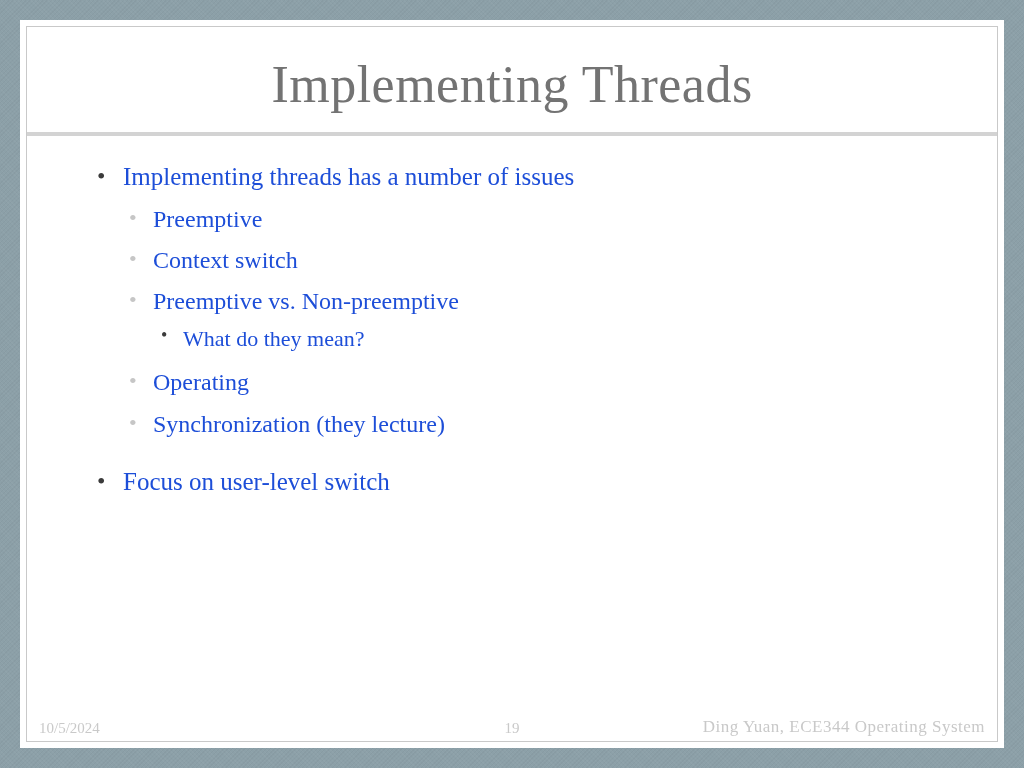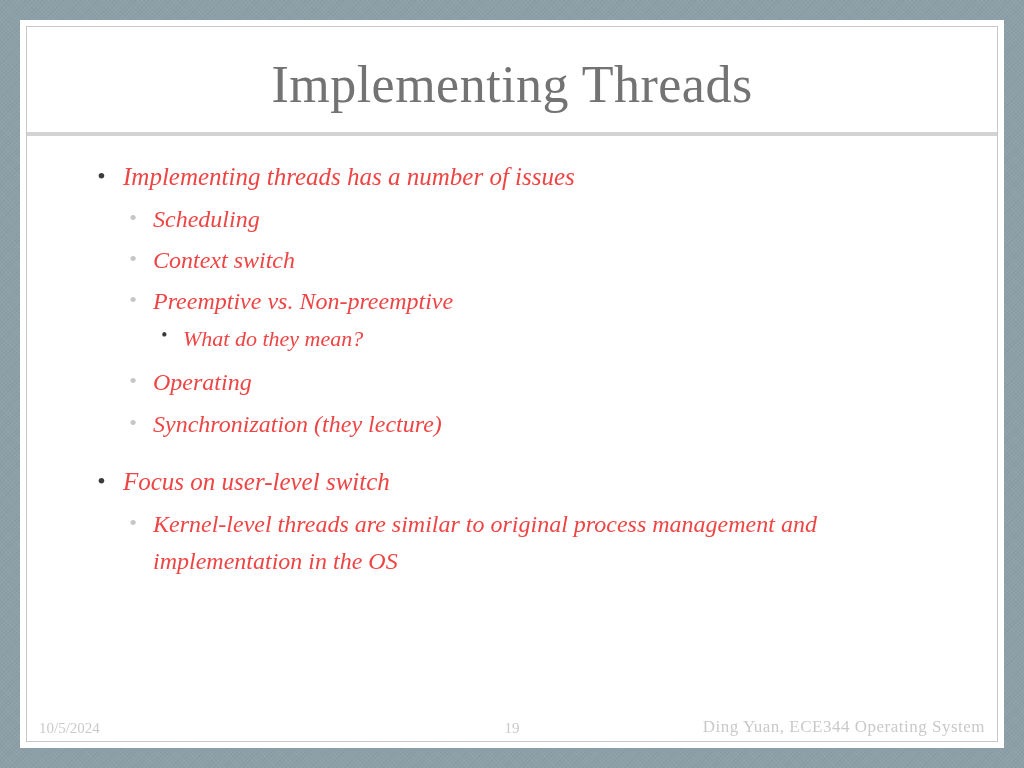--- a/index.html
+++ b/index.html
@@ -41,22 +41,21 @@
   }
   .divider {
     height: 4px;
     background: #d3d3d3;
     margin: 0 0 0 0;
   }
   .content {
     padding: 22px 60px 0 60px;
     font-size: 25px;
     line-height: 1.55;
-    color: #ef4444;
-    font-style: italic;
+    color: #1d4ed8;
   }
   ul { list-style: none; }
   .lvl1 > li { position: relative; padding-left: 36px; margin-bottom: 6px; }
   .lvl1 > li::before {
     content: "•";
     position: absolute;
     left: 10px;
     top: 0;
     color: #3b3b3b;
     font-size: 24px;
@@ -110,40 +109,37 @@
       <h1>Implementing Threads</h1>
     </div>
 
     <div class="divider"></div>
 
     <div class="content">
       <ul class="lvl1">
         <li>
           <span>Implementing threads has a number of issues</span>
           <ul class="lvl2">
-            <li><span>Scheduling</span></li>
+            <li><span>Preemptive</span></li>
             <li><span>Context switch</span></li>
             <li>
               <span>Preemptive vs. Non-preemptive</span>
               <ul class="lvl3">
                 <li><span>What do they mean?</span></li>
               </ul>
             </li>
             <li><span>Operating</span></li>
             <li><span>Synchronization (they lecture)</span></li>
           </ul>
         </li>
       </ul>
       <div class="spacer"></div>
       <ul class="lvl1">
         <li>
           <span>Focus on user-level switch</span>
-          <ul class="lvl2">
-            <li><span>Kernel-level threads are similar to original process management and implementation in the OS</span></li>
-          </ul>
         </li>
       </ul>
     </div>
 
     <div class="footer">
       <span class="date">10/5/2024</span>
       <span class="page">19</span>
       <span class="author">Ding Yuan, ECE344 Operating System</span>
     </div>
 

